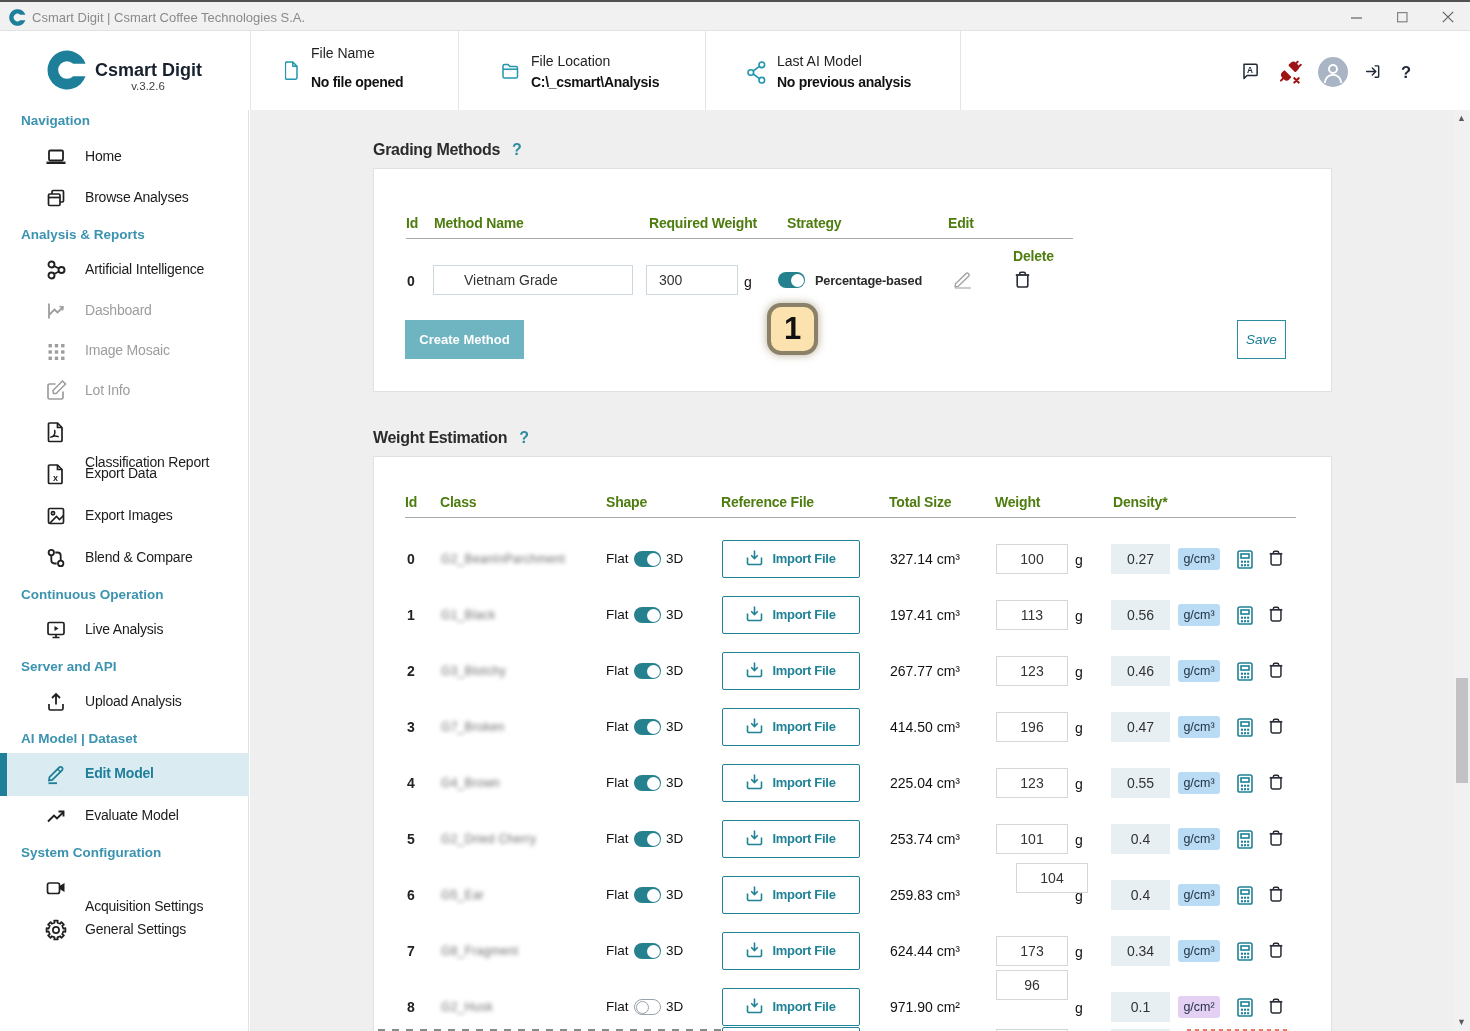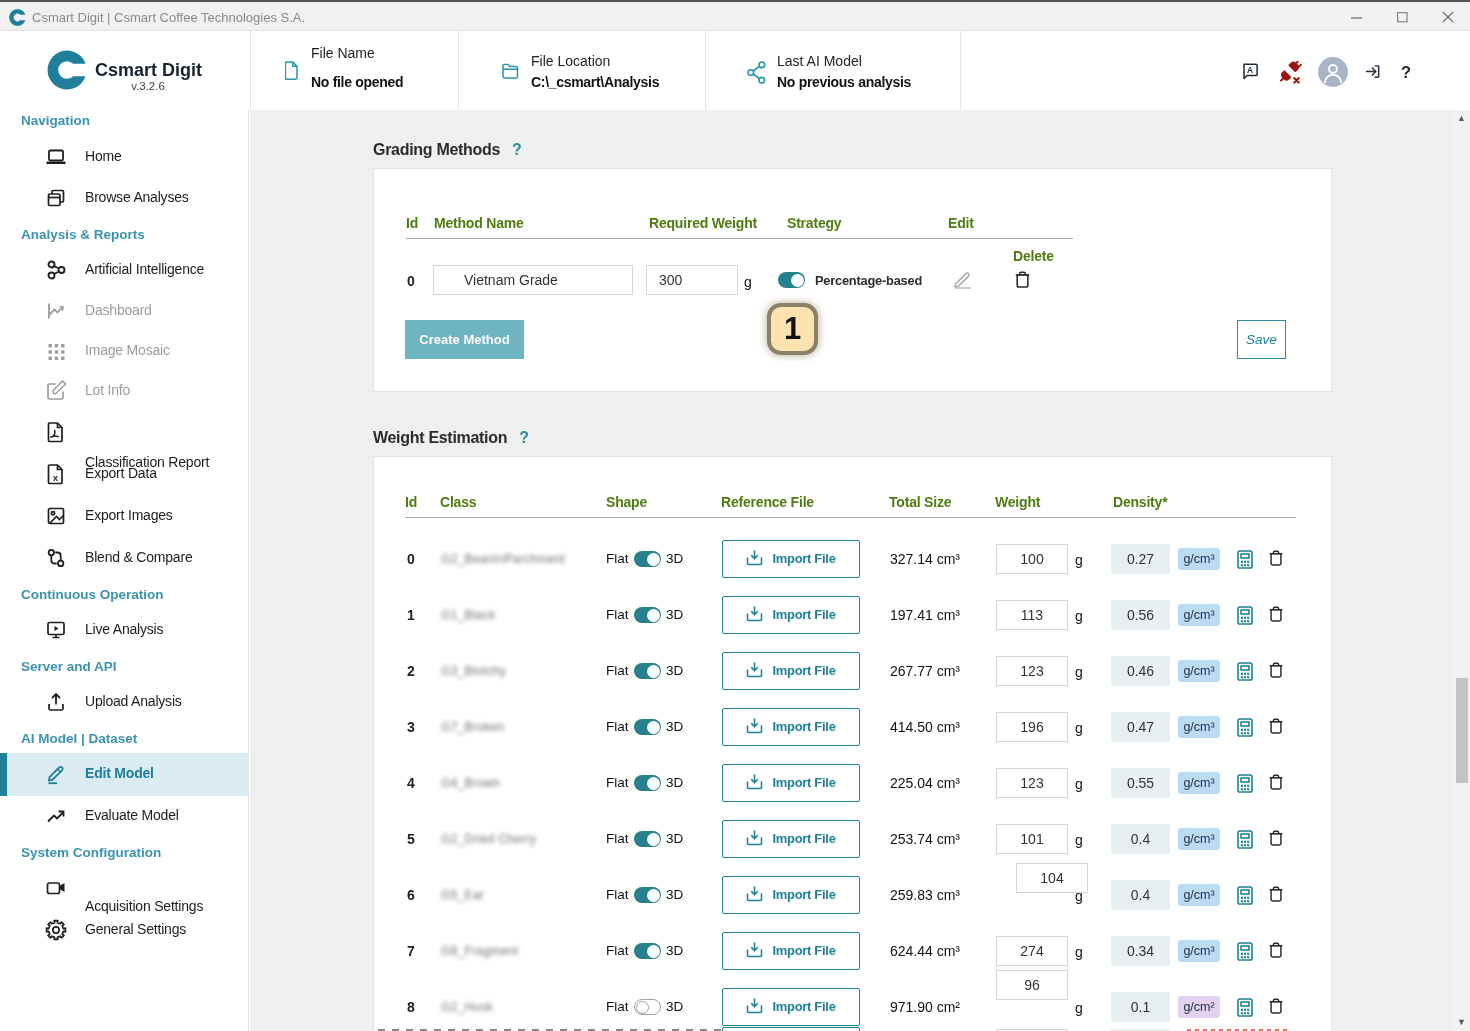--- a/index.html
+++ b/index.html
@@ -599,21 +599,21 @@
       <div class="knob"></div>
     </div>
 <div class="celltext shp" style="left:416px;top:833px;">3D</div>
 <div class="importbtn" style="left:472px;top:822px;"><svg width="17" height="17" viewBox="0 0 17 17">
         <g fill="none" stroke="#1f8296" stroke-width="1.6">
           <path d="M8.5 1.5 v8 M5.2 6.2 l3.3 3.3 3.3 -3.3"></path>
           <path d="M1.5 8.5 v5.5 a 1.5 1.5 0 0 0 1.5 1.5 h11 a 1.5 1.5 0 0 0 1.5 -1.5 V 8.5"></path>
         </g>
       </svg>Import File</div>
 <div class="celltext" style="left:640px;top:833px;">624.44 cm³</div>
-<div class="winp" style="left:746px;top:826px;">274</div>
+<div class="winp" style="left:746px;top:826px;">173</div>
 <div class="gsym" style="left:825px;top:834px;">g</div>
 <div class="densbox" style="left:861px;top:826px;">0.34</div>
 <div class="badge" style="left:928px;top:830px;">g/cm³</div>
 <div class="abs" style="left:987px;top:832px;"><svg width="16" height="19" viewBox="0 0 16 19">
         <g fill="none" stroke="#1f8296" stroke-width="1.6">
           <rect x="1" y="1" width="14" height="17" rx="1.8"></rect>
           <rect x="4" y="4" width="8" height="4"></rect>
         </g>
         <g fill="#1f8296">
           <rect x="3.9" y="10.7" width="2.1" height="2.1"></rect>

